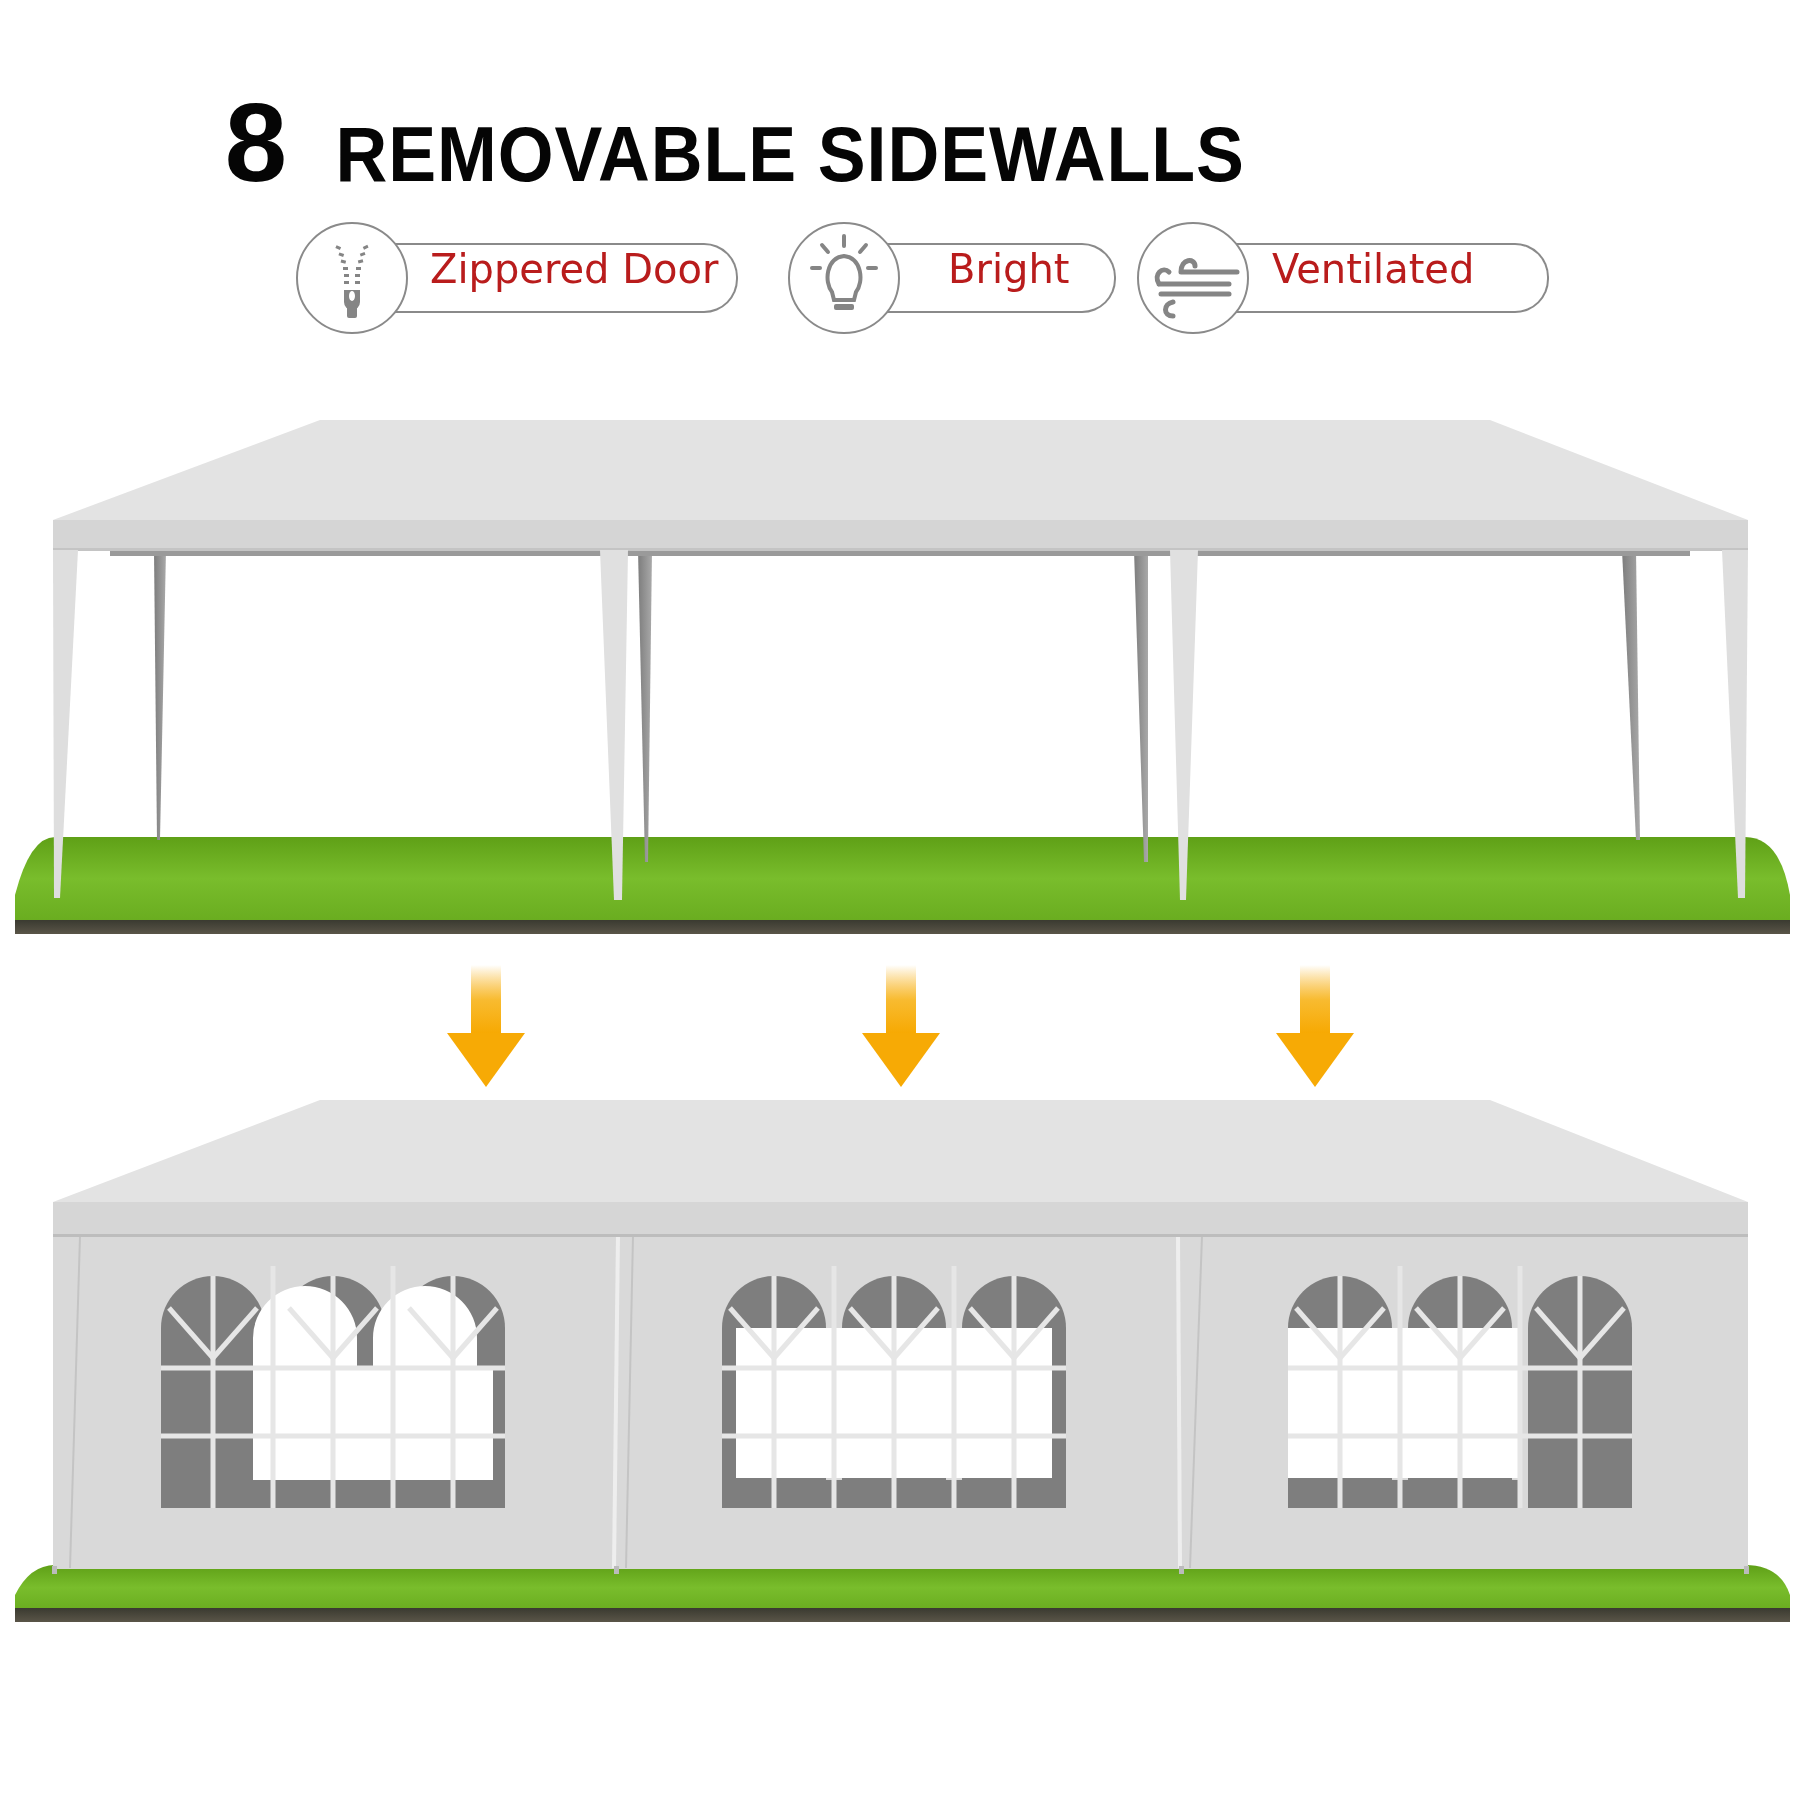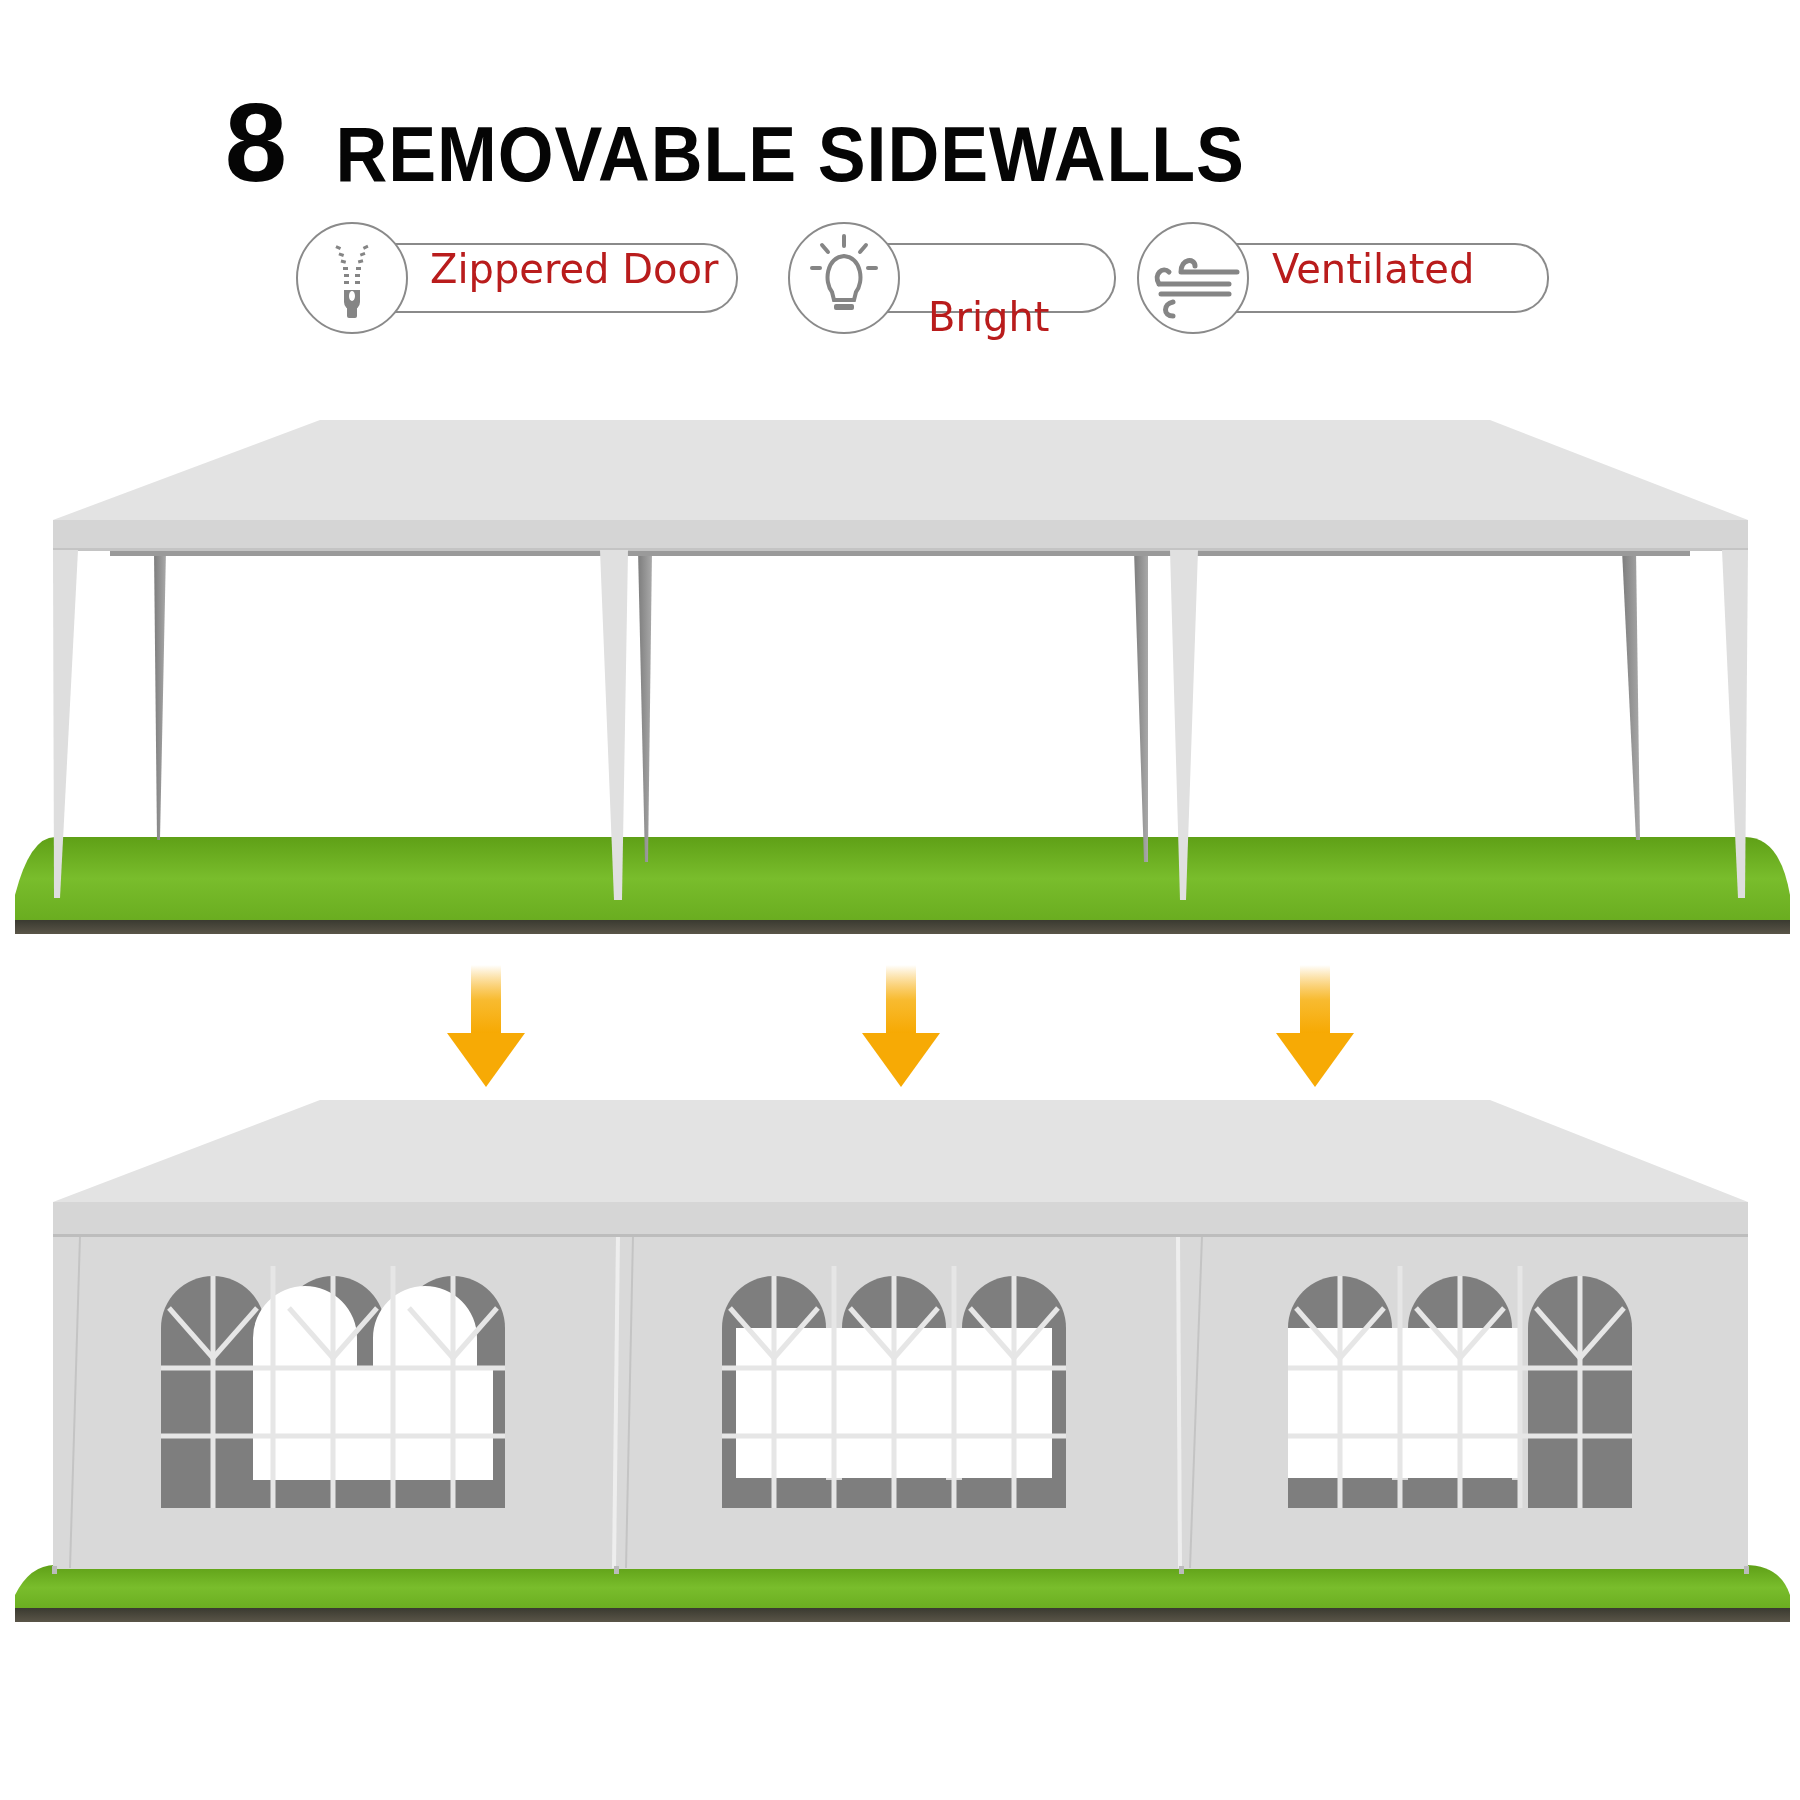--- a/index.html
+++ b/index.html
@@ -54,21 +54,21 @@
     <g stroke="#858585" stroke-width="4" fill="none" stroke-linecap="round">
       <line x1="56" y1="14" x2="56" y2="24"></line>
       <line x1="34" y1="23" x2="40" y2="30"></line>
       <line x1="78" y1="23" x2="72" y2="30"></line>
       <line x1="24" y1="46" x2="32" y2="46"></line>
       <line x1="80" y1="46" x2="88" y2="46"></line>
       <path d="M44 70 C36 60 38 36 56 34 C74 36 76 60 68 70 L66 78 L46 78 Z"></path>
     </g>
     <rect x="46" y="82" width="20" height="6" rx="2" fill="#858585"></rect>
   </svg>
-  <div class="label" style="left:140px;margin-top:48px;">Bright</div>
+  <div class="label" style="left:160px;">Bright</div>
 </div>
 
 <div class="pill" style="left:1137px;">
   <div class="bar" style="left:54px;width:356px;"></div>
   <div class="circle"></div>
   <svg width="112" height="112" viewBox="0 0 112 112" style="z-index:4">
     <g stroke="#858585" stroke-width="5" fill="none" stroke-linecap="round">
       <path d="M44 50 C44 36 58 36 58 44 M44 50 H100"></path>
       <path d="M22 62 C16 52 26 44 32 50 M22 62 H92"></path>
       <path d="M24 72 H92"></path>

